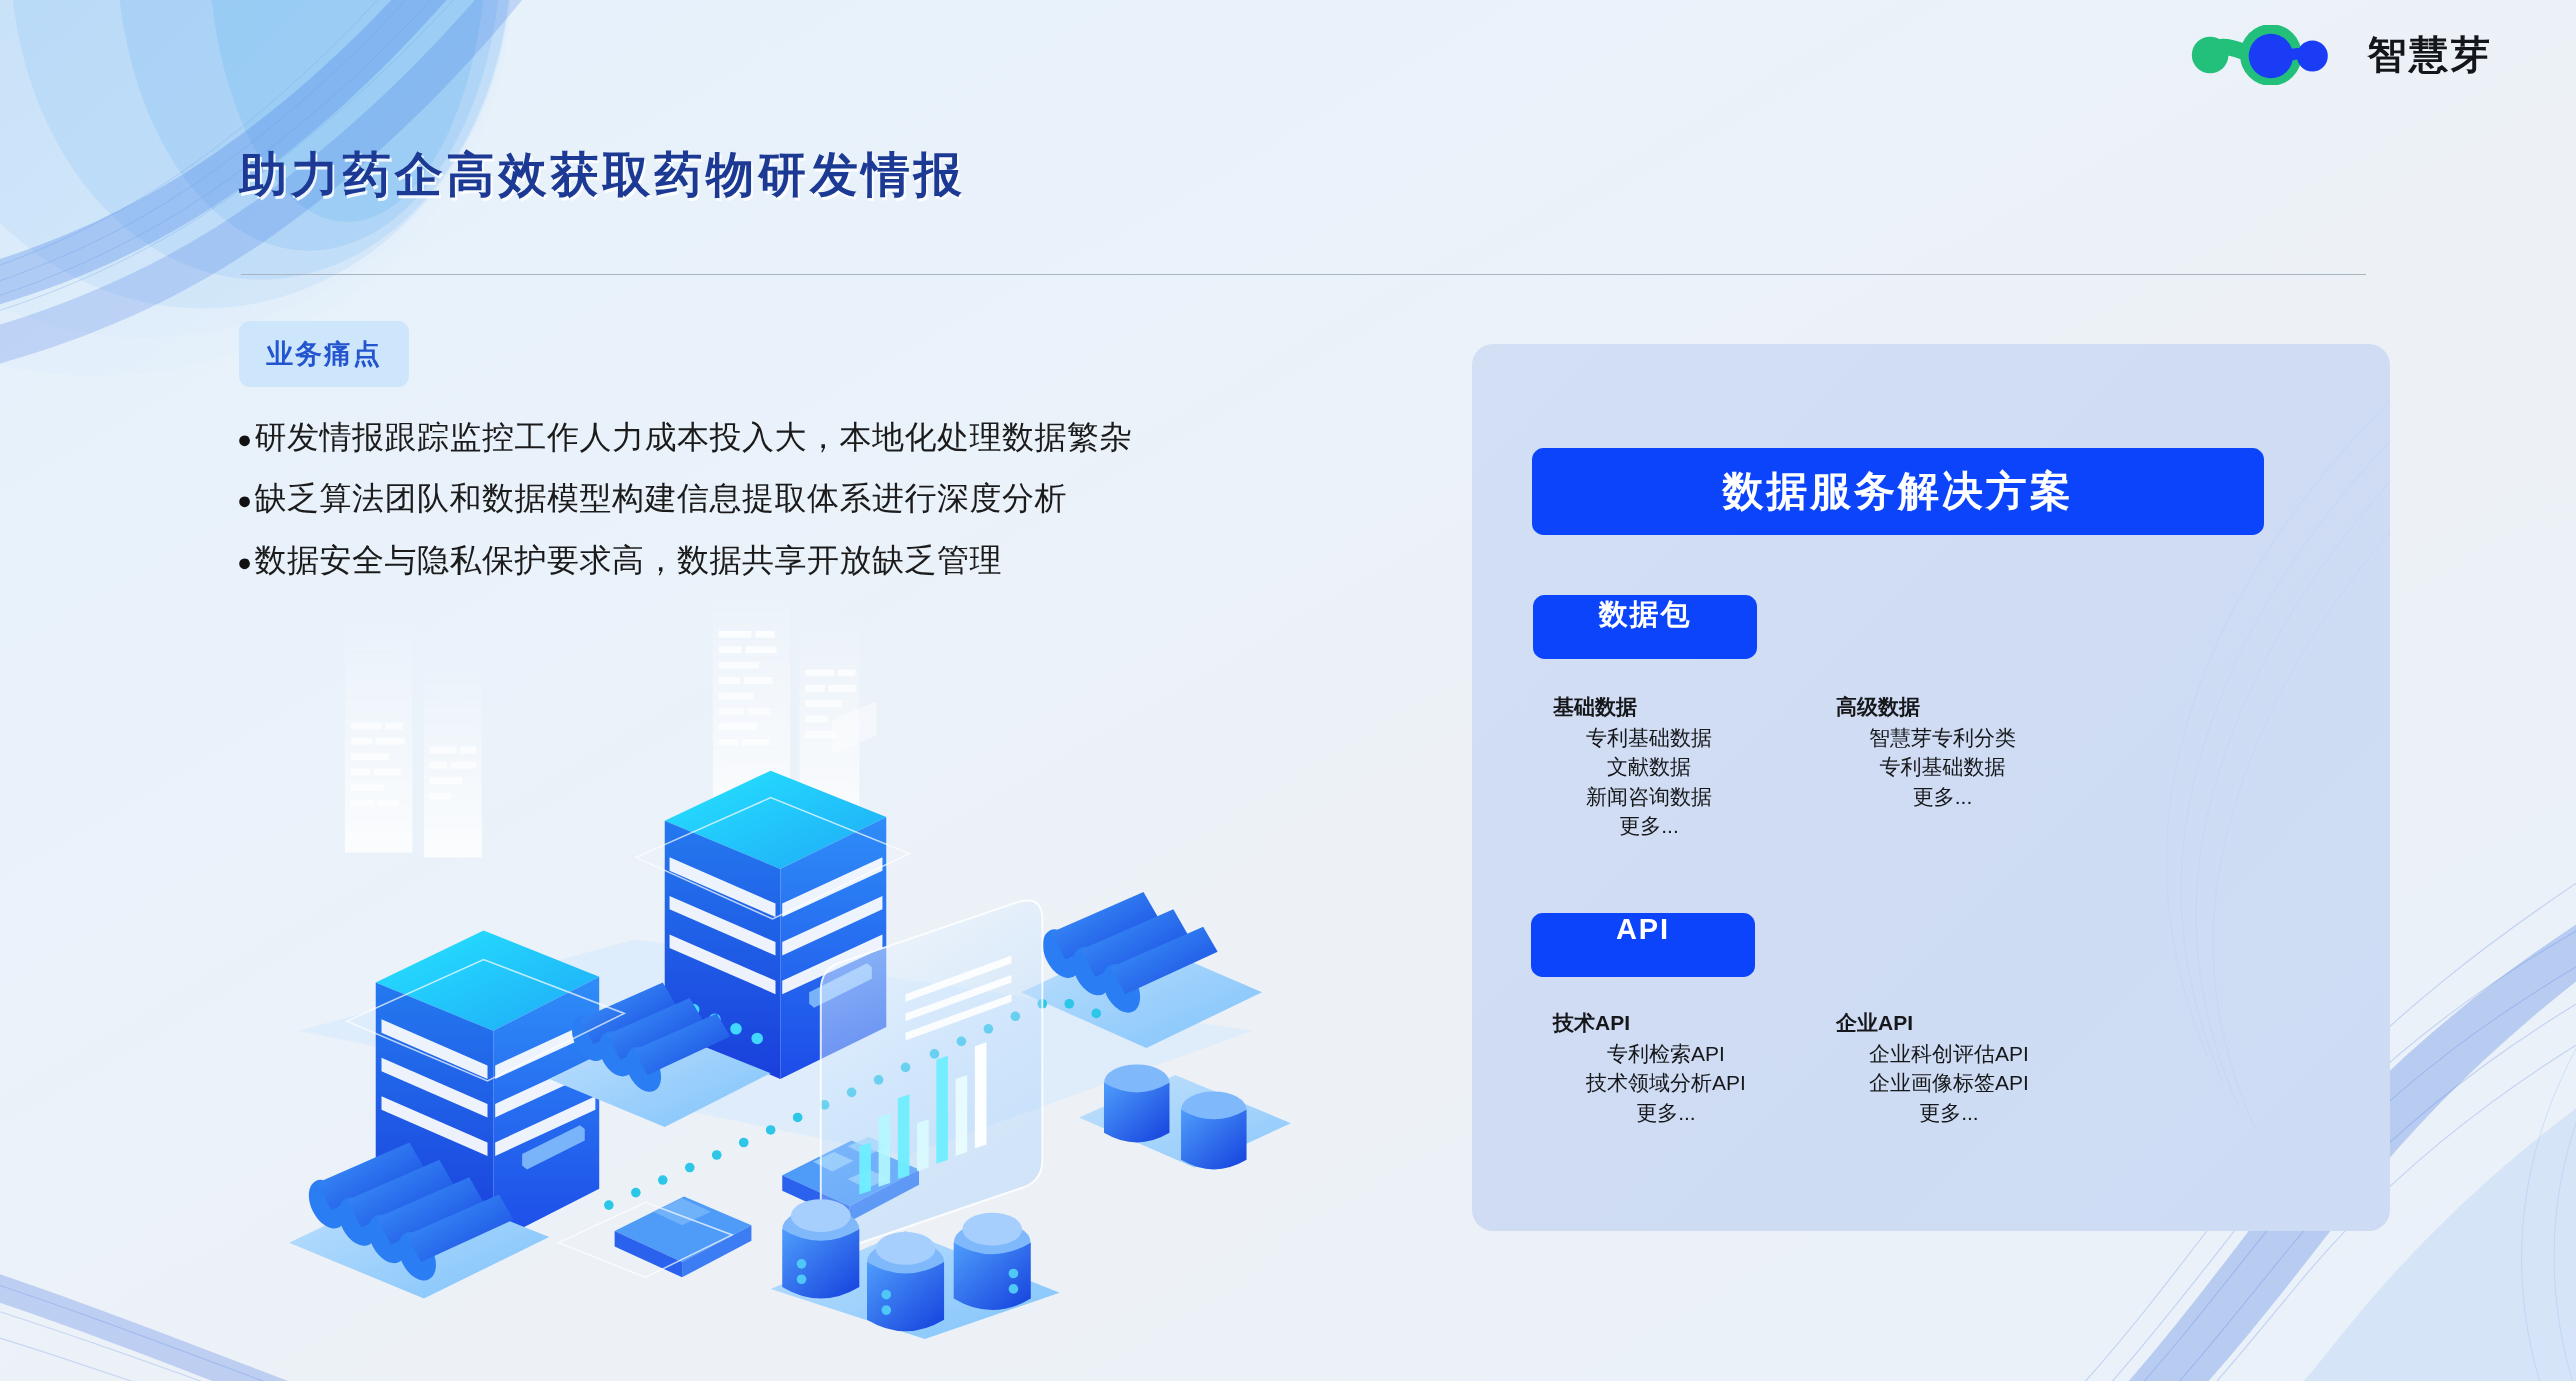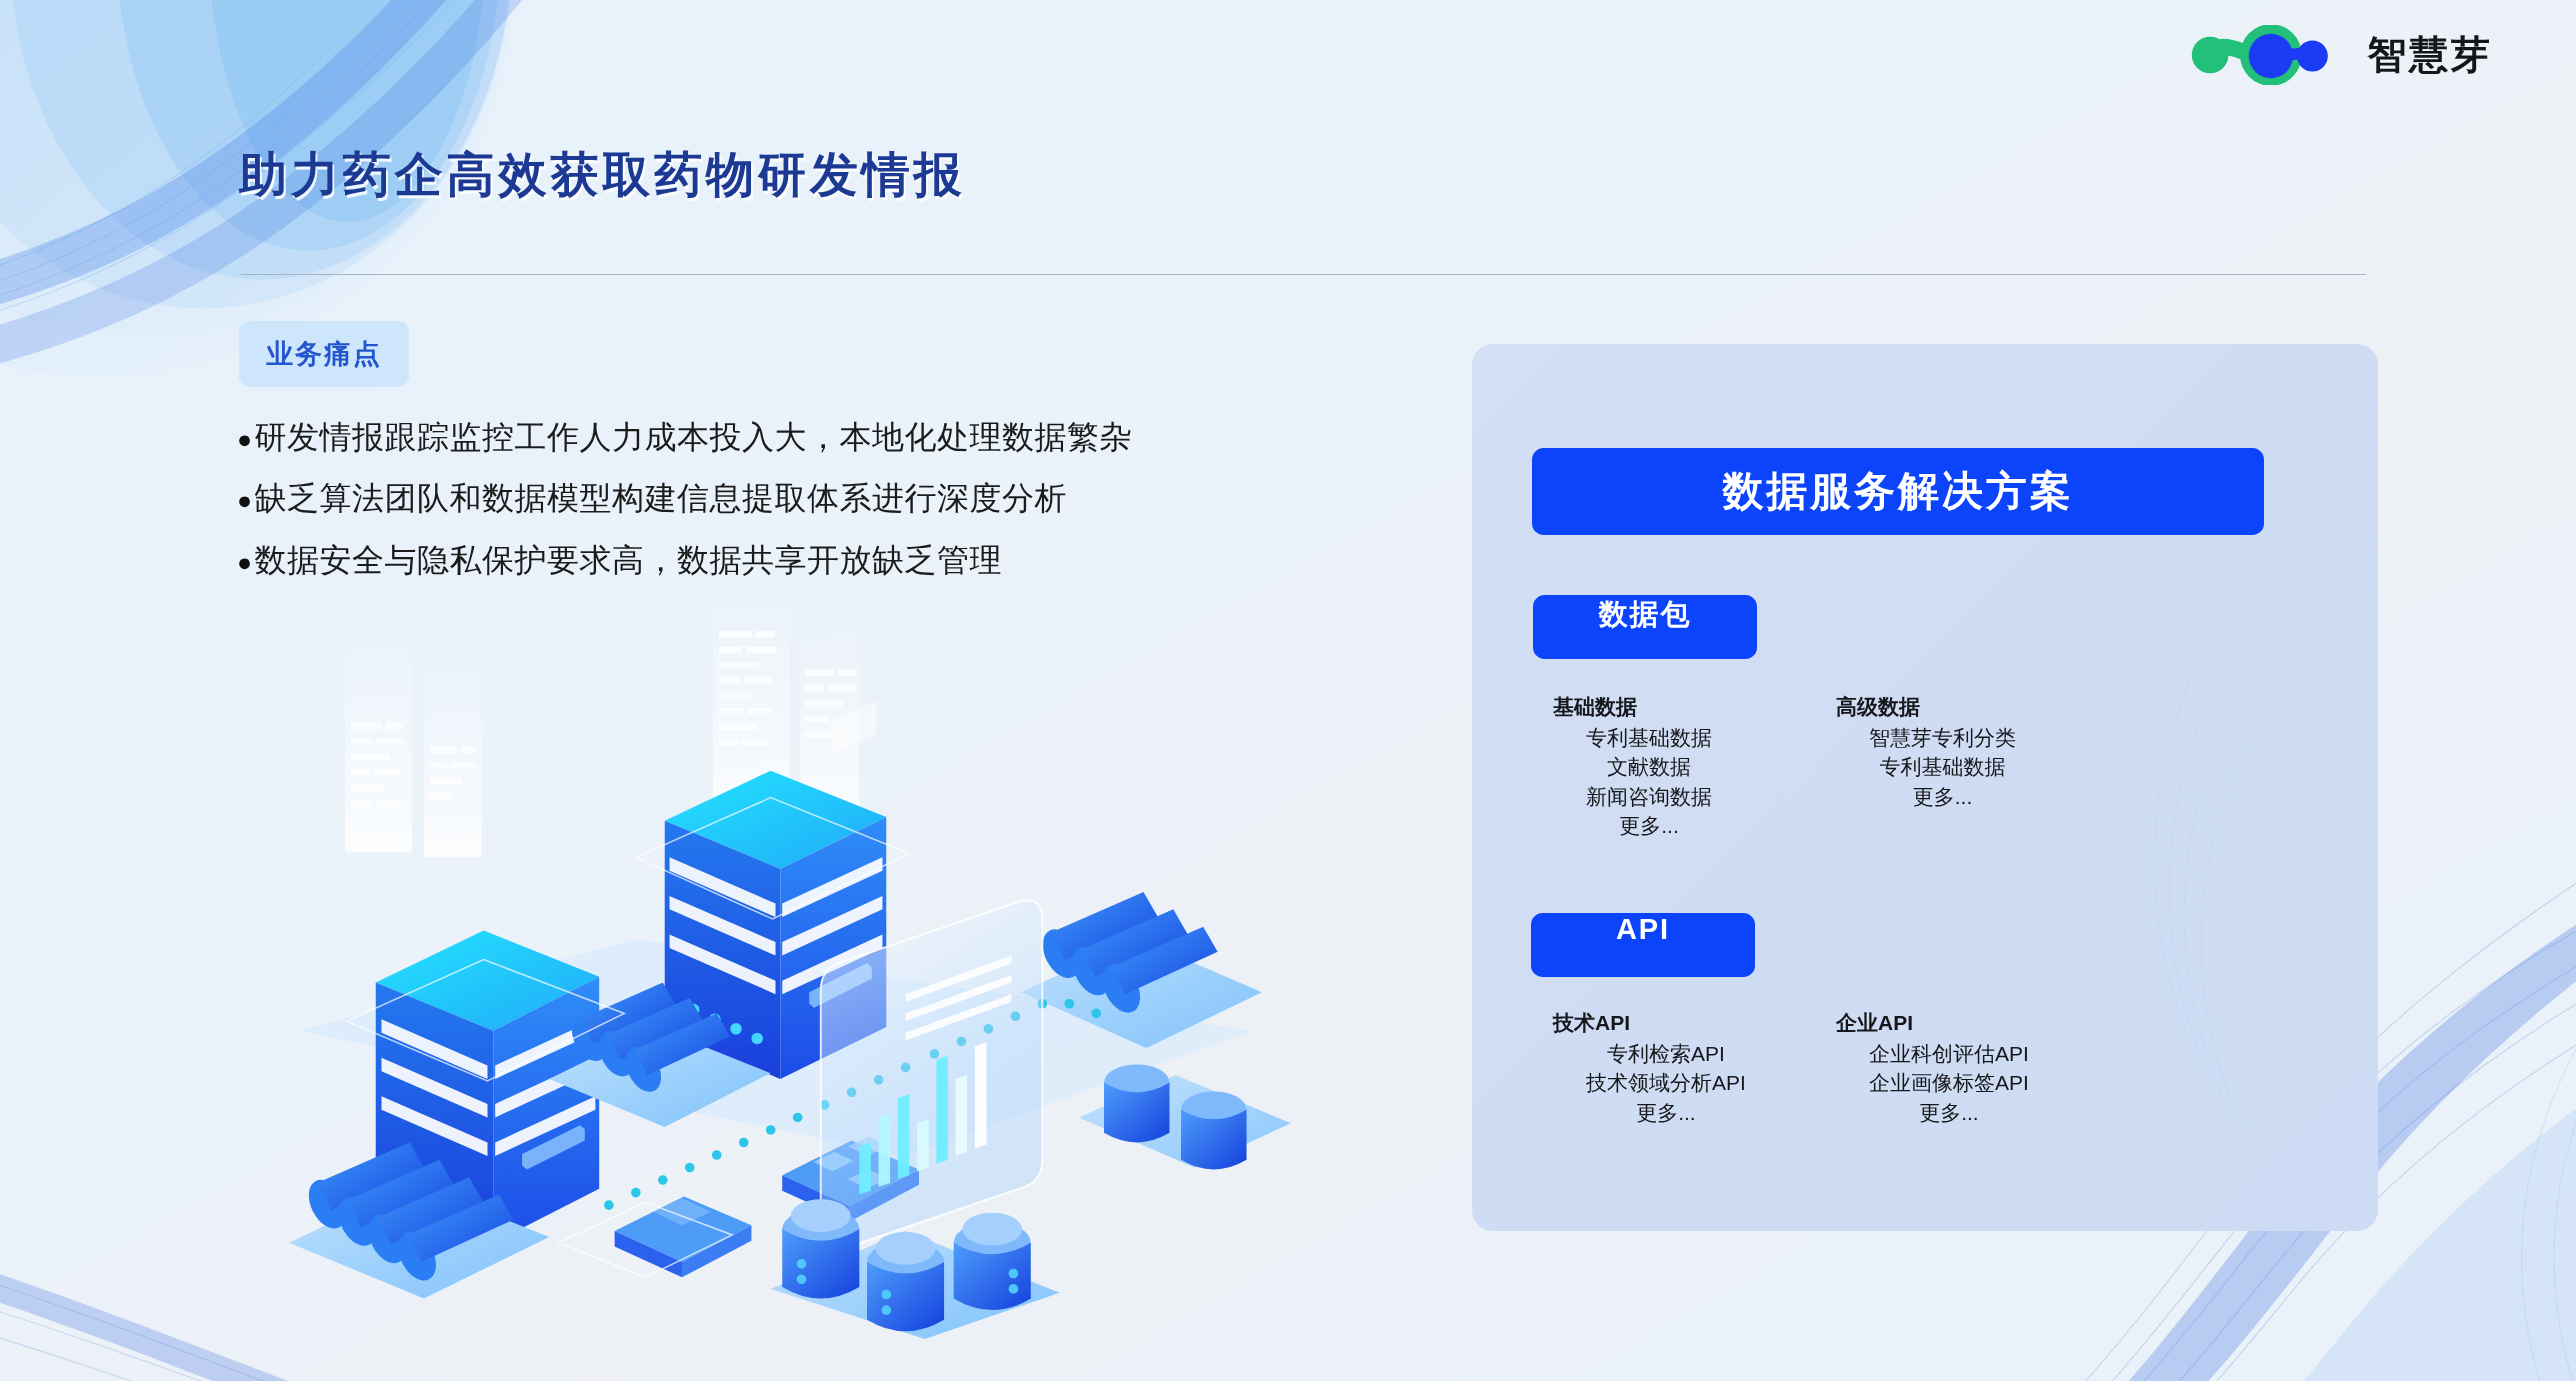--- a/index.html
+++ b/index.html
@@ -132,20 +132,21 @@
   
   #solution-panel {
     position: absolute;
     left: 1472px;
     top: 344px;
     width: 906px;
     height: 887px;
     border-radius: 21px;
     background: linear-gradient(135deg, #d2dff4 0%, #cfdcf3 45%, #cddcf4 100%);
     overflow: hidden;
+    padding-left: 12px;
   }
   #panel-title {
     position: absolute;
     left: 60px;
     top: 104px;
     width: 732px;
     height: 87px;
     border-radius: 11.6px;
     background: #0b44fb;
     display: flex;

